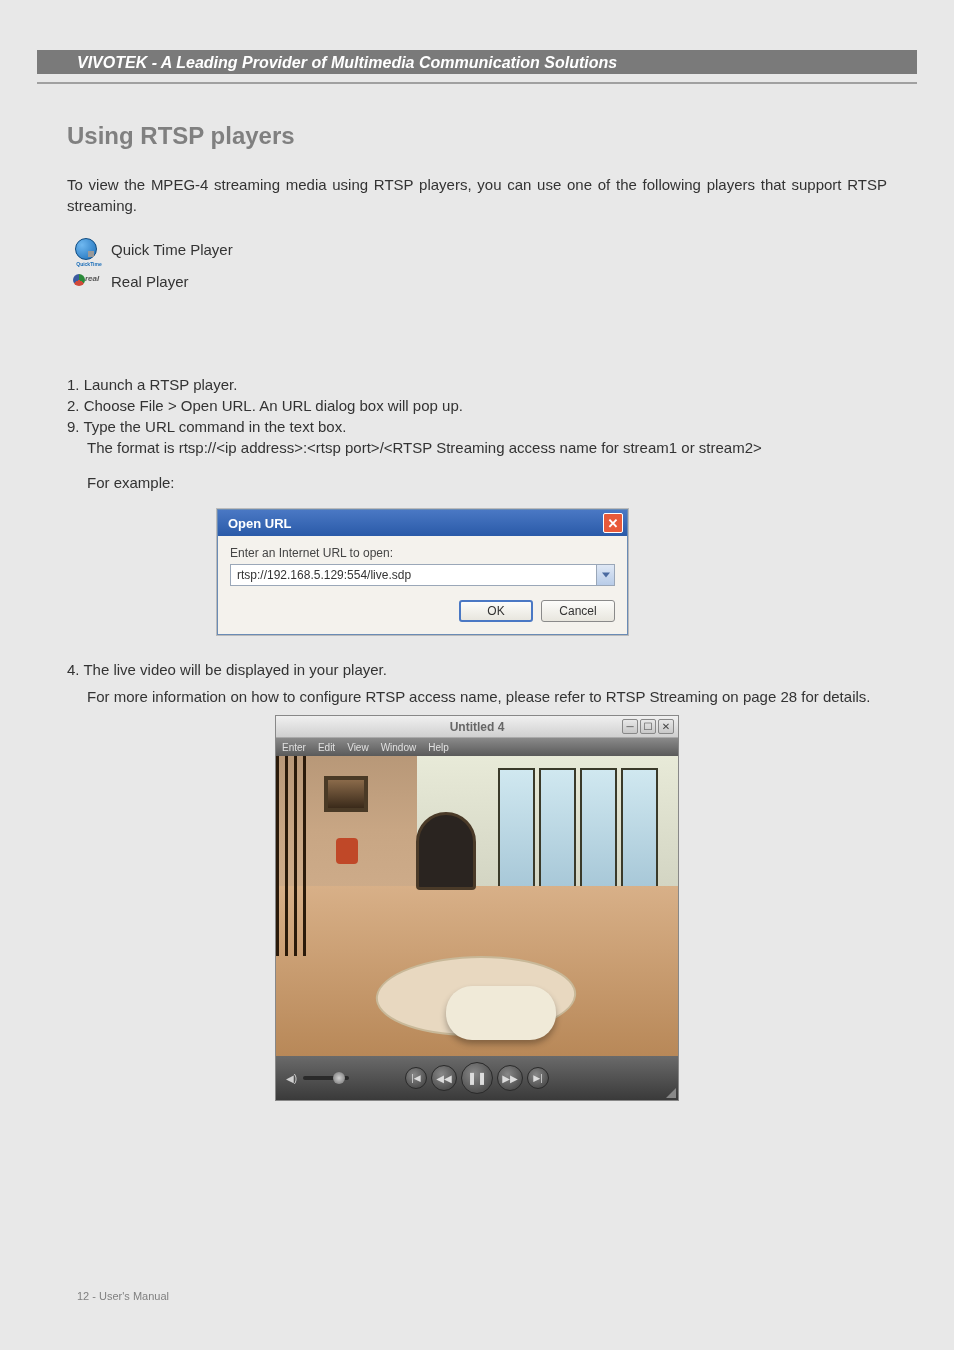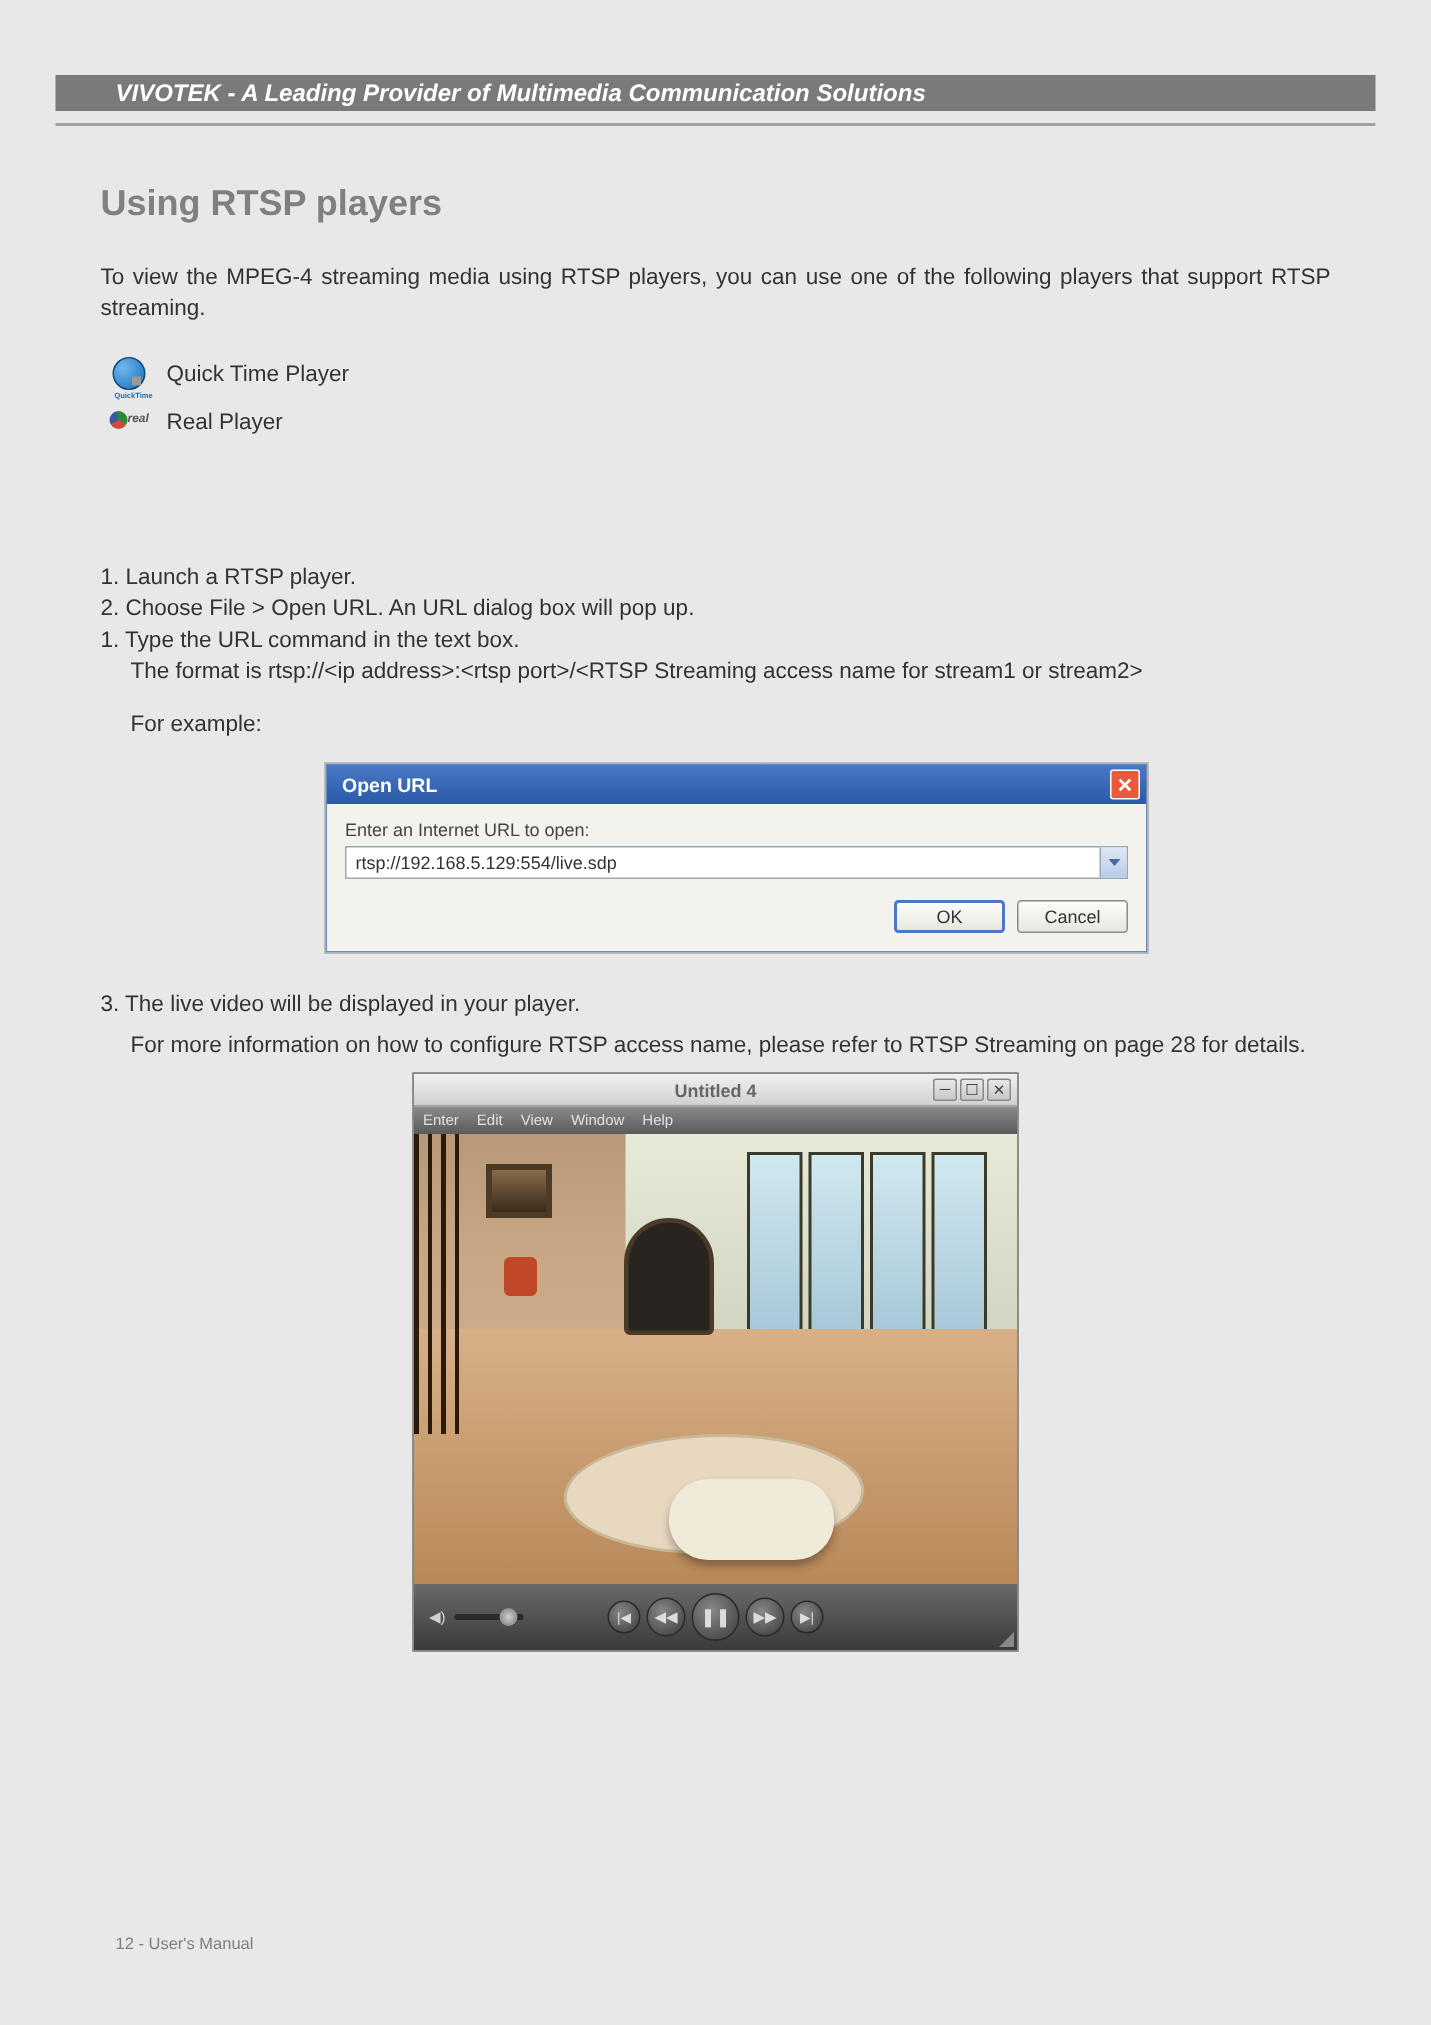--- a/index.html
+++ b/index.html
@@ -139,21 +139,21 @@
   .step-indent {
     margin-left: 20px;
   }
   .for-example {
     margin-left: 20px;
     margin-top: 14px;
     margin-bottom: 14px;
     font-size: 15px;
   }
   .dialog-openurl {
-    width: 548px;
+    width: 411px;
     margin-left: 150px;
     border: 1px solid #6a8bb5;
     background: #f4f2ed;
     position: relative;
     margin-bottom: 24px;
     box-shadow: 0 0 0 1px #bbb;
   }
   .dialog-titlebar {
     height: 26px;
     background: linear-gradient(#4a78c4, #2a5aa8);
@@ -422,21 +422,21 @@
               <span class="real-text">real</span>
             </div>
         </div>
         <div class="player-label">Real Player</div>
       </div>
     </div>
 
     <div class="steps">
       <div>1. Launch a RTSP player.</div>
       <div>2. Choose File &gt; Open URL. An URL dialog box will pop up.</div>
-      <div>1. Type the URL command in the text box.</div>
+      <div>9. Type the URL command in the text box.</div>
       <div class="step-indent">The format is rtsp://&lt;ip address&gt;:&lt;rtsp port&gt;/&lt;RTSP Streaming access name for stream1 or stream2&gt;</div>
       <div class="for-example">For example:</div>
     </div>
 
     <div class="dialog-openurl">
       <div class="dialog-titlebar">
         <span class="dialog-title">Open URL</span>
         <div class="dialog-close">
           <span>✕</span>
         </div>
@@ -451,21 +451,21 @@
               </svg>
           </div>
         </div>
         <div class="dialog-btns">
           <div class="dialog-btn default-btn">OK</div>
           <div class="dialog-btn">Cancel</div>
         </div>
       </div>
     </div>
 
-    <div class="step-4">3. The live video will be displayed in your player.</div>
+    <div class="step-4">4. The live video will be displayed in your player.</div>
     <div class="step-4 step-4-sub">For more information on how to configure RTSP access name, please refer to RTSP Streaming on page 28 for details.</div>
 
     <div class="player-window">
       <div class="player-titlebar">
         <span class="player-titletext">Untitled 4</span>
         <div class="player-winbtns">
           <div class="winbtn">
               <span>─</span>
             </div>
           <div class="winbtn">

